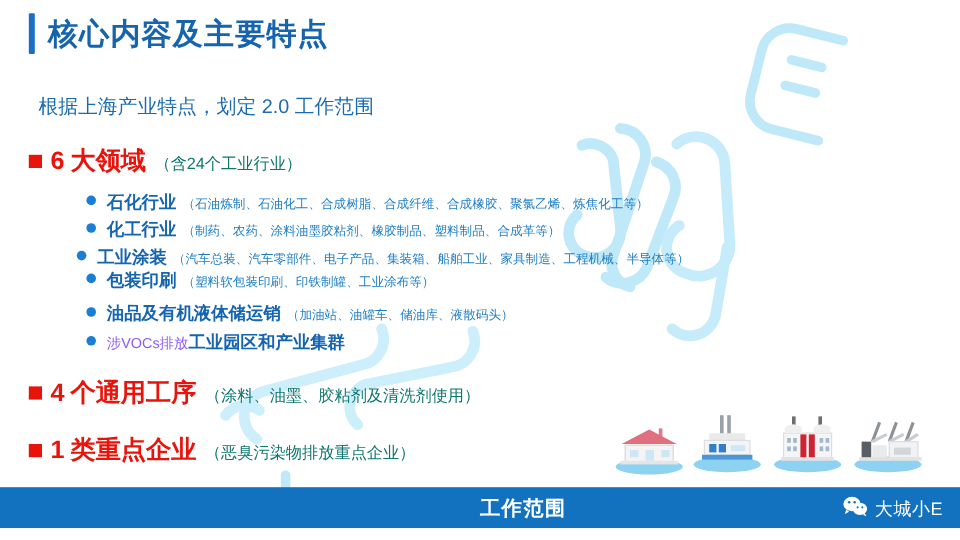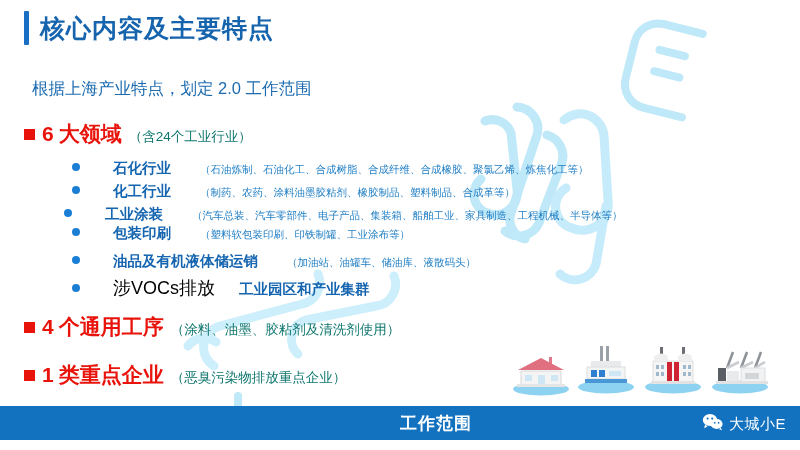--- a/index.html
+++ b/index.html
@@ -25,24 +25,24 @@
   .lead{position:absolute;left:16px;top:78px;font-size:16.5px;color:#1c6bb0;font-weight:400;white-space:nowrap;margin-left:16px;}
 
   
   .sq-row{position:absolute;display:flex;align-items:baseline;white-space:nowrap;}
   .sq{display:inline-block;width:11px;height:11px;background:#e8140c;margin-right:7px;position:relative;top:-1px;}
   .sq-num{font-size:21px;font-weight:700;color:#e8140c;margin-right:5px;}
   .sq-main{font-size:21px;font-weight:700;color:#e8140c;margin-right:7px;}
   .sq-sub{font-size:13.5px;color:#0f766e;font-weight:400;}
 
   
-  .dot-row{position:absolute;display:flex;align-items:baseline;white-space:nowrap;gap:24px;}
+  .dot-row{position:absolute;display:flex;align-items:baseline;white-space:nowrap;}
   .dot{display:inline-block;width:8px;height:8px;border-radius:50%;background:#1a7fd4;margin-right:9px;position:relative;top:-2px;flex:none;}
   .dot-main{font-size:14.5px;font-weight:700;color:#1565b0;margin-right:5px;}
-  .dot-main-light{font-size:18px;font-weight:400;color:#000000;}
+  .dot-main-light{font-size:12px;font-weight:400;color:#8b5cf6;}
   .dot-sub{font-size:10.5px;color:#1f7ec4;font-weight:400;}
   .fac{position:absolute;width:66px;height:52px;}
 
   
   .footer{position:absolute;left:0;bottom:10px;width:800px;height:34px;background:#1272c0;}
   .footer-title{position:absolute;left:0;top:0;width:800px;height:34px;
     display:flex;align-items:center;justify-content:center;
     color:#ffffff;font-size:17px;font-weight:700;letter-spacing:1px;padding-left:36px;}
   .footer-brand{position:absolute;right:14px;top:0;height:36px;display:flex;align-items:center;gap:5px;}
   .footer-brand .bname{color:#ffffff;font-size:15px;font-weight:400;letter-spacing:.5px;}

